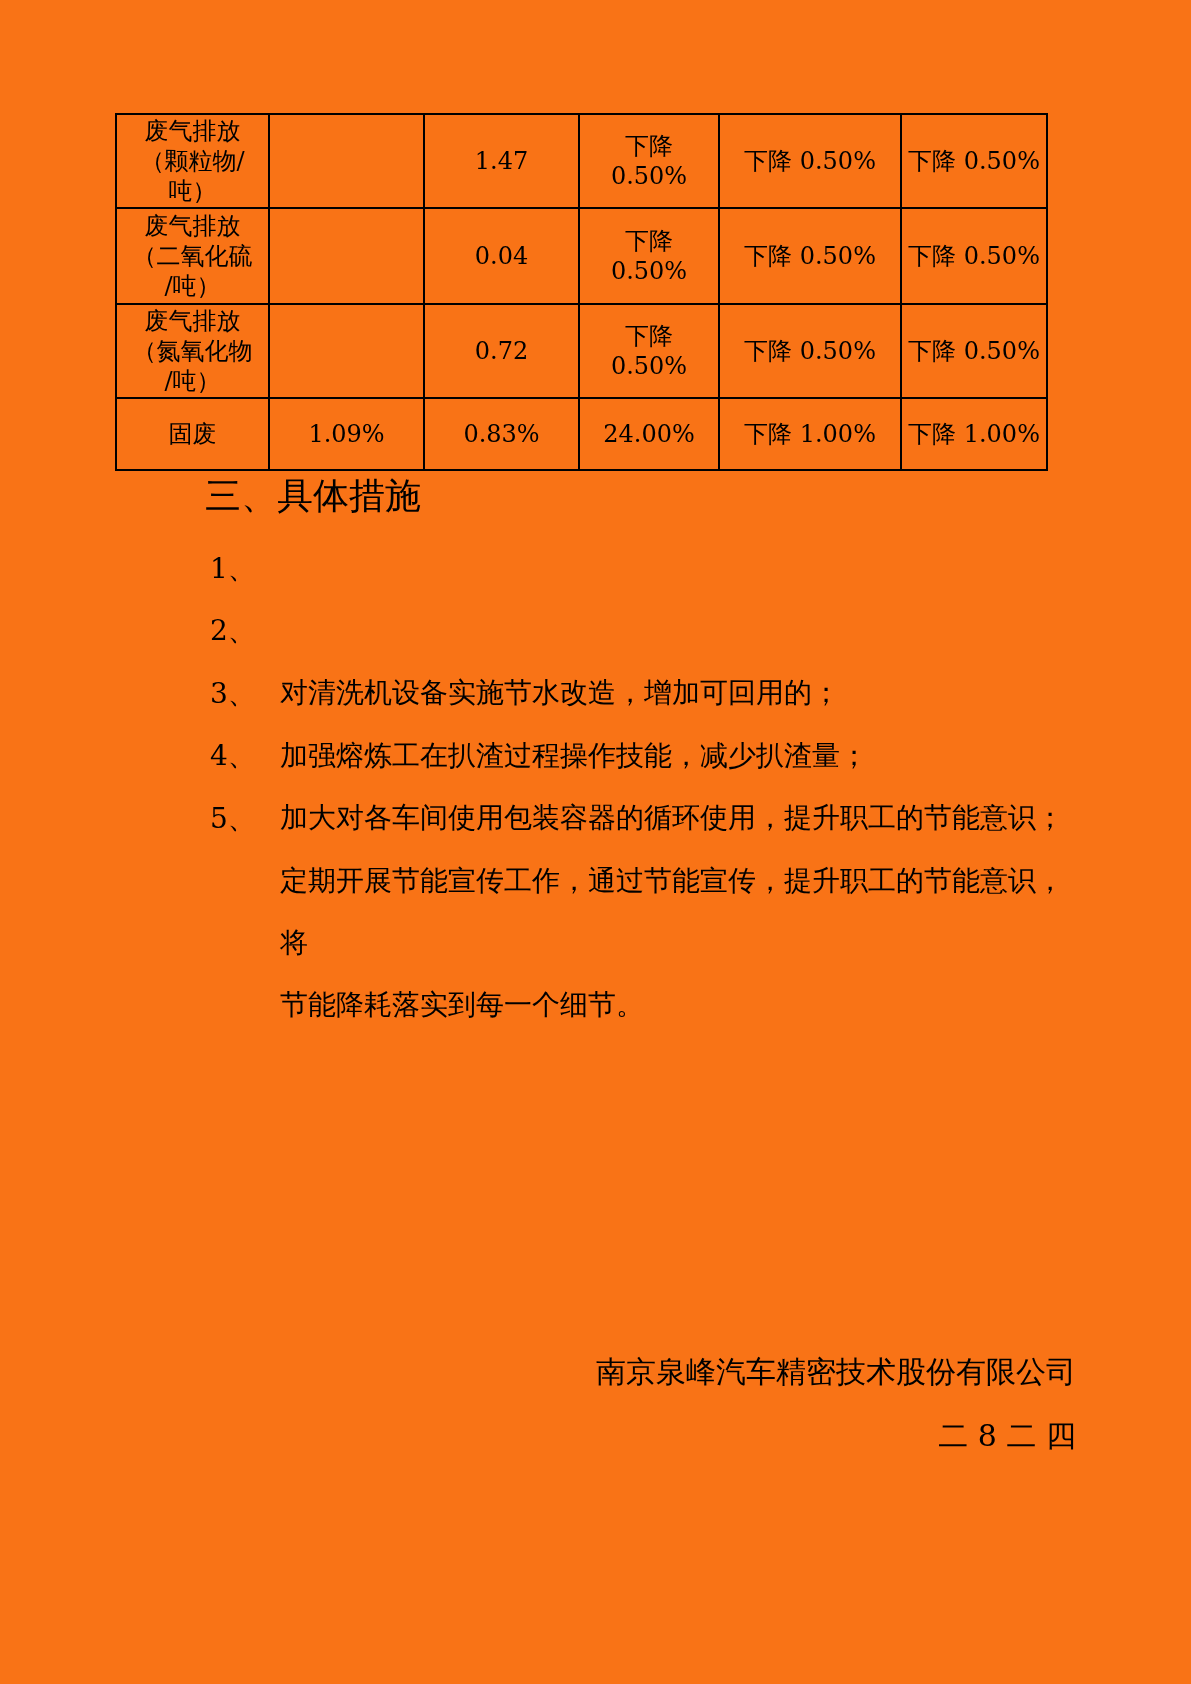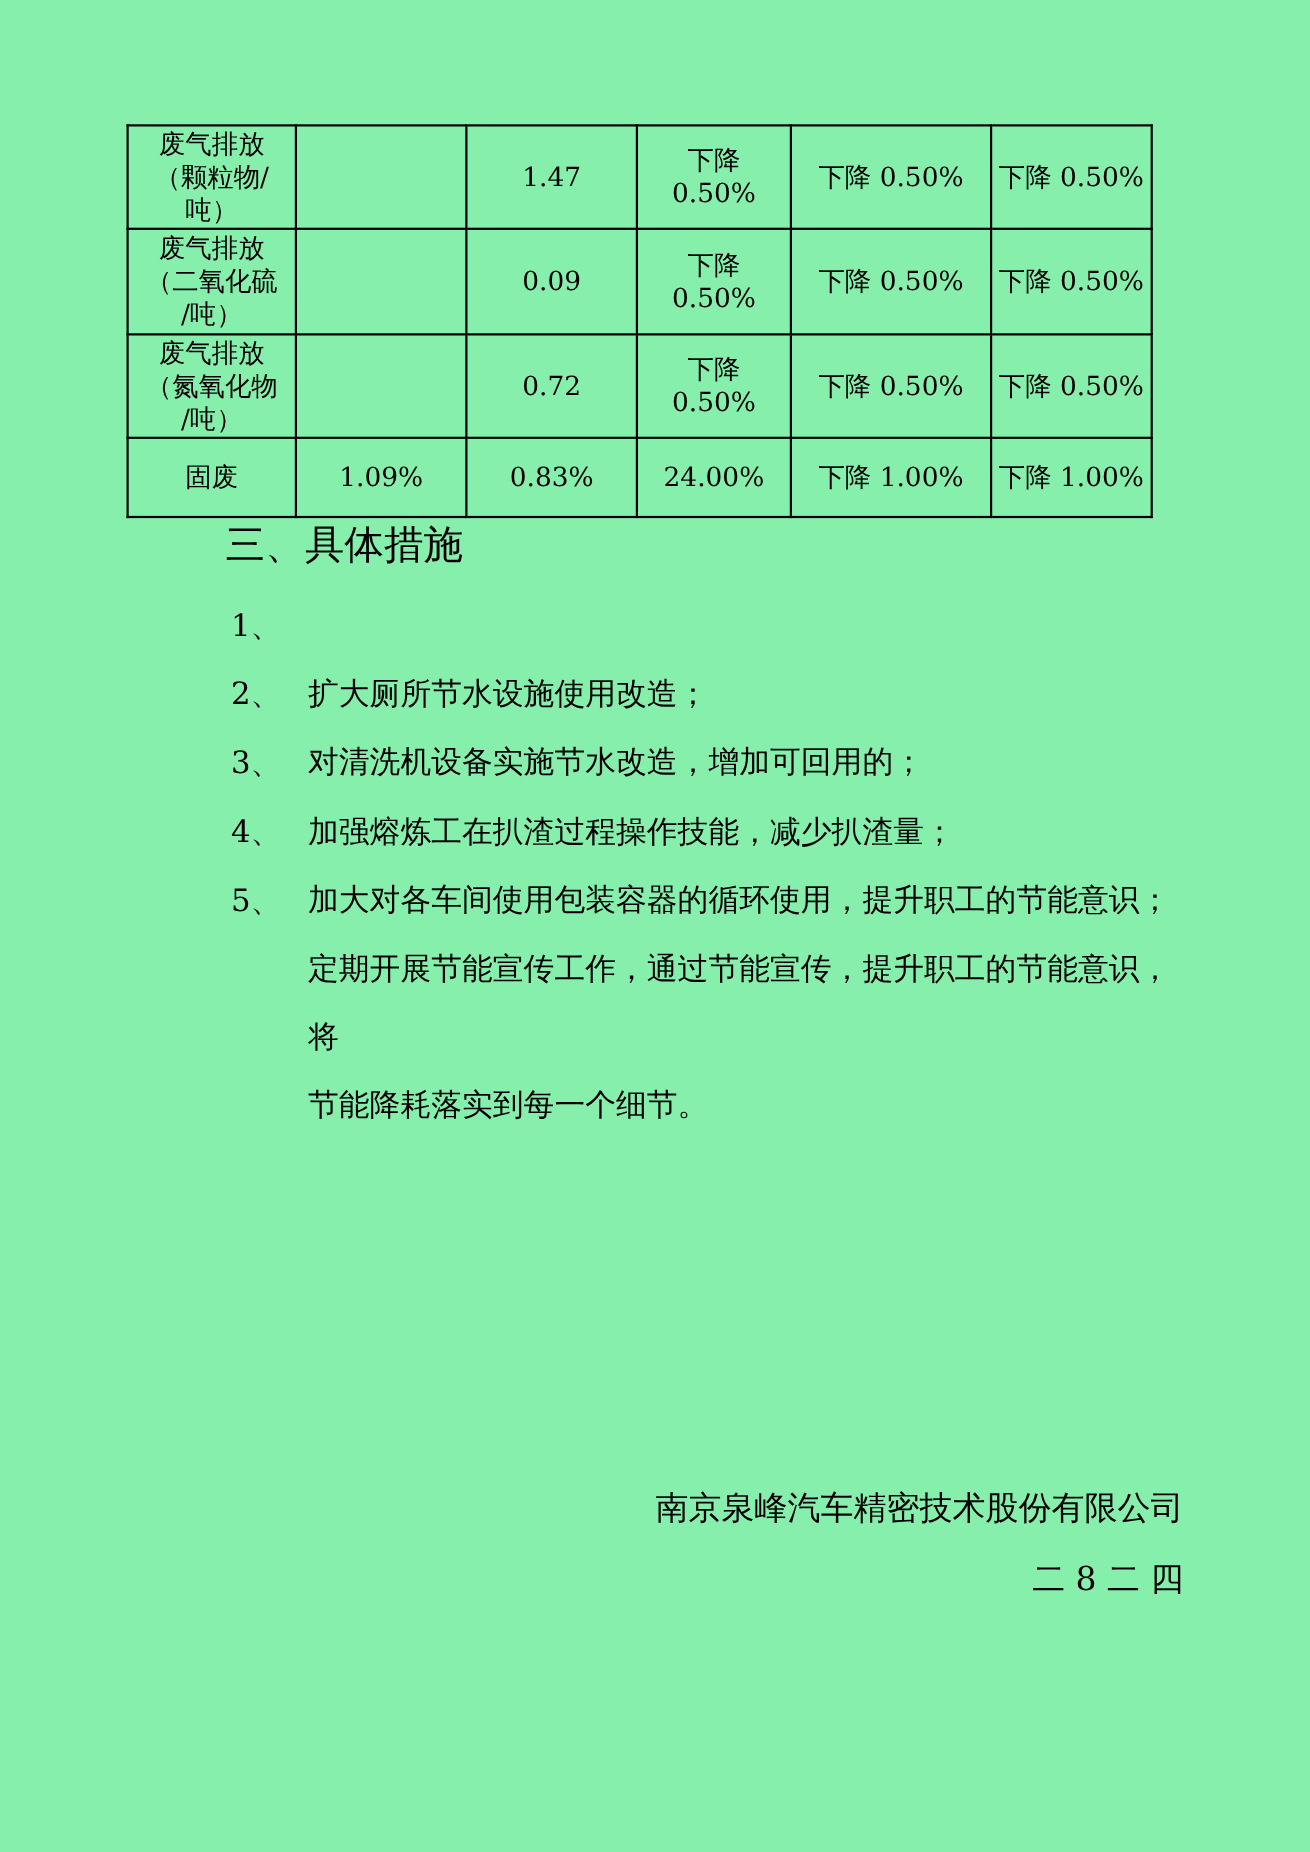--- a/index.html
+++ b/index.html
@@ -1,20 +1,20 @@
 <!DOCTYPE html>
 <html><head>
 <meta charset="utf-8">
 <style>
   html,body{margin:0;padding:0;background:#888;}
   .page{
     position:relative;
     width:1191px;height:1684px;
     margin:0 auto;
-    background:#86efac;
+    background:#f97316;
     font-family:"DejaVu Serif","Liberation Serif",serif;
     color:#000000;
     overflow:hidden;
   }
   
   table.emission{
     position:absolute;left:115px;top:113px;
     border-collapse:collapse;
     table-layout:fixed;
     width:931px;
@@ -79,21 +79,21 @@
         <td>下降
 0.50%</td>
         <td>下降 0.50%</td>
         <td>下降 0.50%</td>
       </tr>
       <tr style="height:96px">
         <td>废气排放
 （二氧化硫
 /吨）</td>
         <td></td>
-        <td>0.09</td>
+        <td>0.04</td>
         <td>下降
 0.50%</td>
         <td>下降 0.50%</td>
         <td>下降 0.50%</td>
       </tr>
       <tr style="height:94px">
         <td>废气排放
 （氮氧化物
 /吨）</td>
         <td></td>
@@ -110,21 +110,21 @@
         <td>24.00%</td>
         <td>下降 1.00%</td>
         <td>下降 1.00%</td>
       </tr>
     </tbody>
   </table>
 
   <div class="heading">三、具体措施</div>
 
   <div class="item" style="top:538px">
-    <span class="num">1、</span><span>扩大厕所节水设施使用改造；</span>
+    <span class="num">1、</span>
   </div>
 
   <div class="item" style="top:600px">
     <span class="num">2、</span><span>对清洗机设备实施节水改造，增加可回用的；</span>
   </div>
 
   <div class="item" style="top:663px">
     <span class="num">3、</span><span>加强熔炼工在扒渣过程操作技能，减少扒渣量；</span>
   </div>
 

